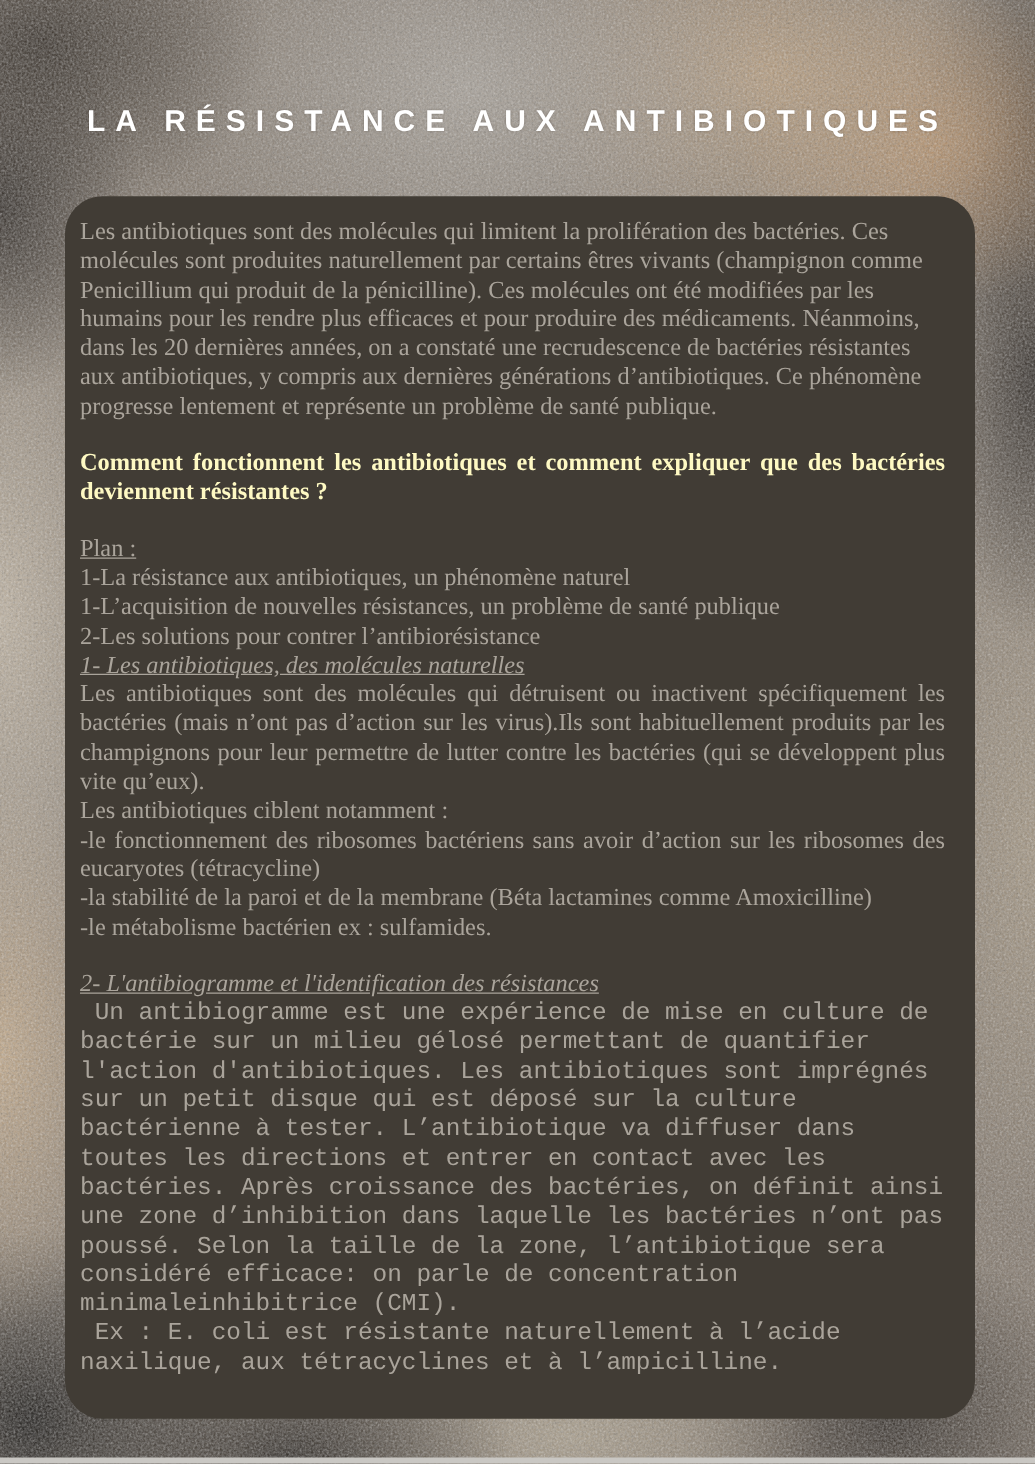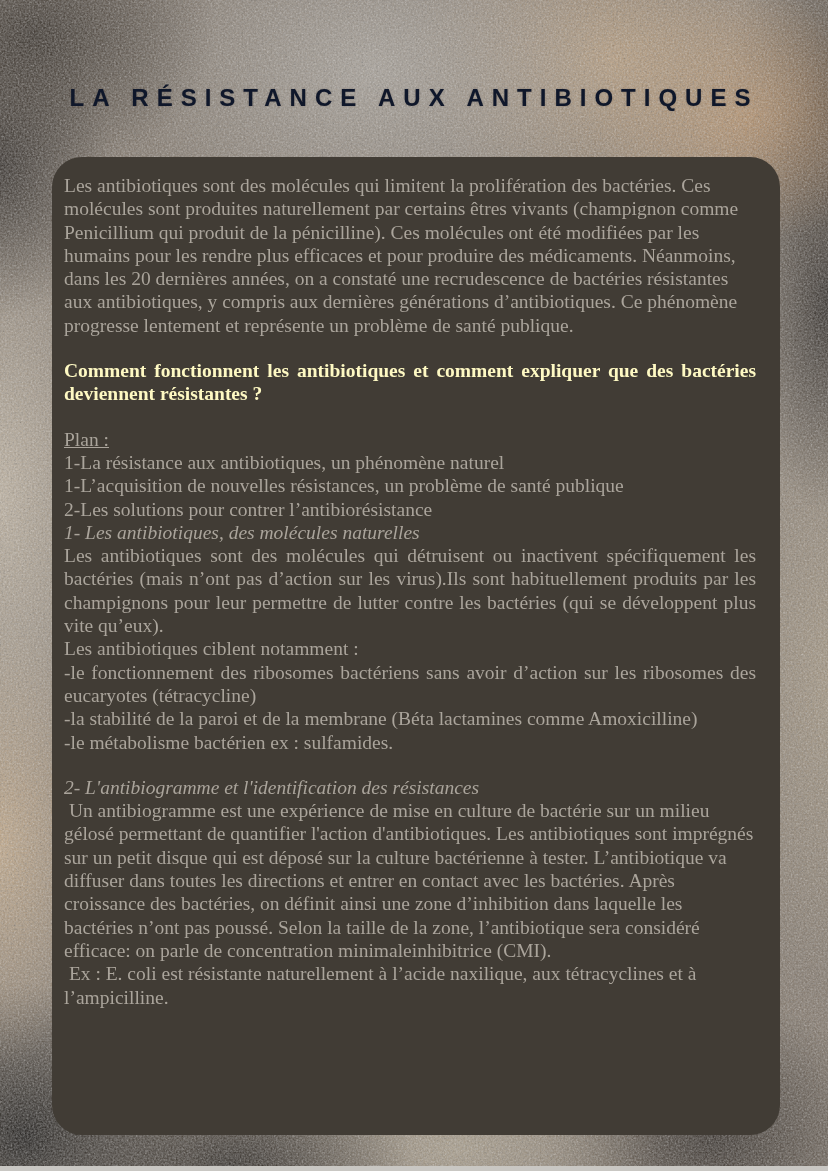--- a/index.html
+++ b/index.html
@@ -32,43 +32,43 @@
   .bottom-strip{
     position:absolute;left:0;right:0;bottom:0;height:5px;z-index:2;
     background:#c9c7c3;
   }
   
   .title{
     position:absolute;top:68px;left:0;width:100%;z-index:3;
     text-align:center;
     font-family:"Liberation Sans", sans-serif;
     font-weight:bold;font-size:24px;letter-spacing:8px;
-    color:#0f172a;
+    color:#ffffff;
     text-shadow:0 0 2px rgba(60,50,40,0.35);
   }
   
   .panel{
     position:absolute;left:52px;top:137px;width:728px;height:978px;z-index:3;
     box-sizing:border-box;
     background:#413c35;
     border-radius:30px;
     padding:17px 24px 17px 12px;
     color:#aaa49b;
     font-size:19.5px;line-height:23.3px;
     overflow:hidden;
     margin-top:20px;
   }
   .panel p, .panel div{margin:0;}
   .gap{margin-top:22px !important;}
   .question{font-weight:bold;color:#fef9c3;text-align:justify;}
   .u{text-decoration:underline;}
   .bold{font-weight:bold;}
-  .it{font-style:italic;}
+  .it{font-style:italic;text-decoration:underline;}
   .justify{text-align:justify;}
-  .pre{white-space:pre-wrap;}
+  .pre{white-space:pre-wrap;font-family:Liberation Mono, monospace;}
   .inline-block{display:inline-block;}
 </style>
 </head>
 <body>
 
 <div class="bg-blobs"></div>
 
 <svg class="grain" width="828" height="1171" xmlns="http://www.w3.org/2000/svg">
   <filter id="noiseF">
     <feTurbulence type="fractalNoise" baseFrequency="0.55" numOctaves="3" seed="7" stitchTiles="stitch"></feTurbulence>

